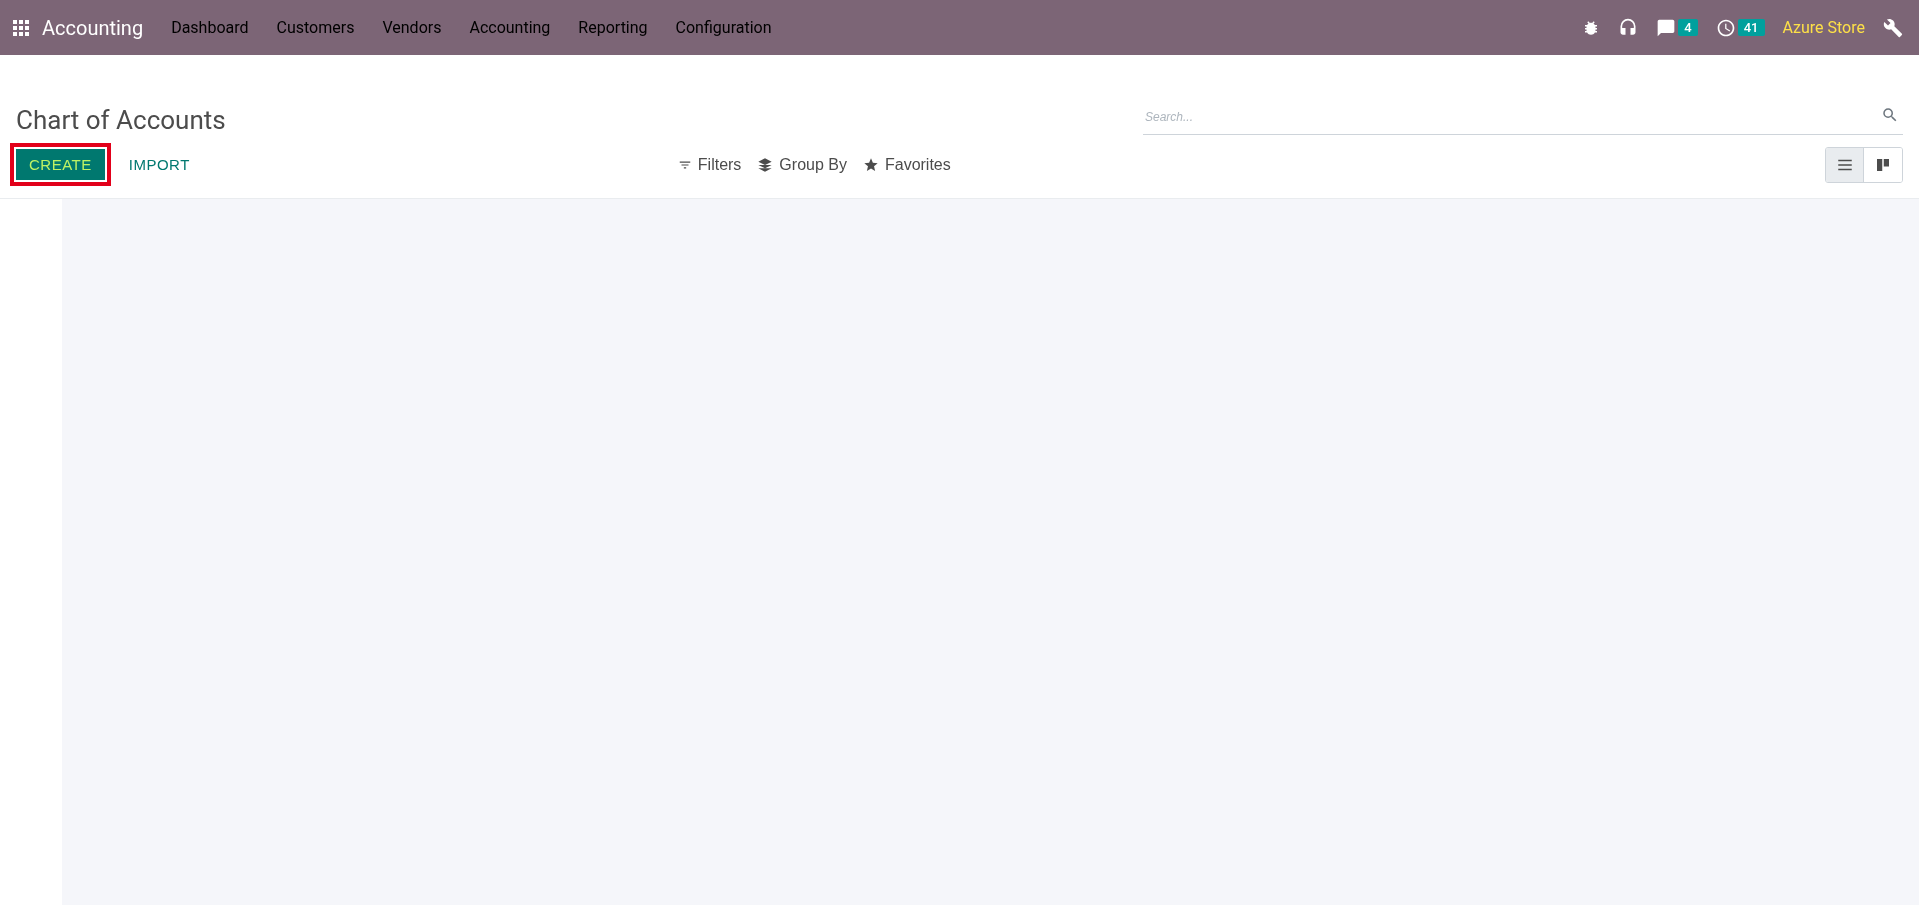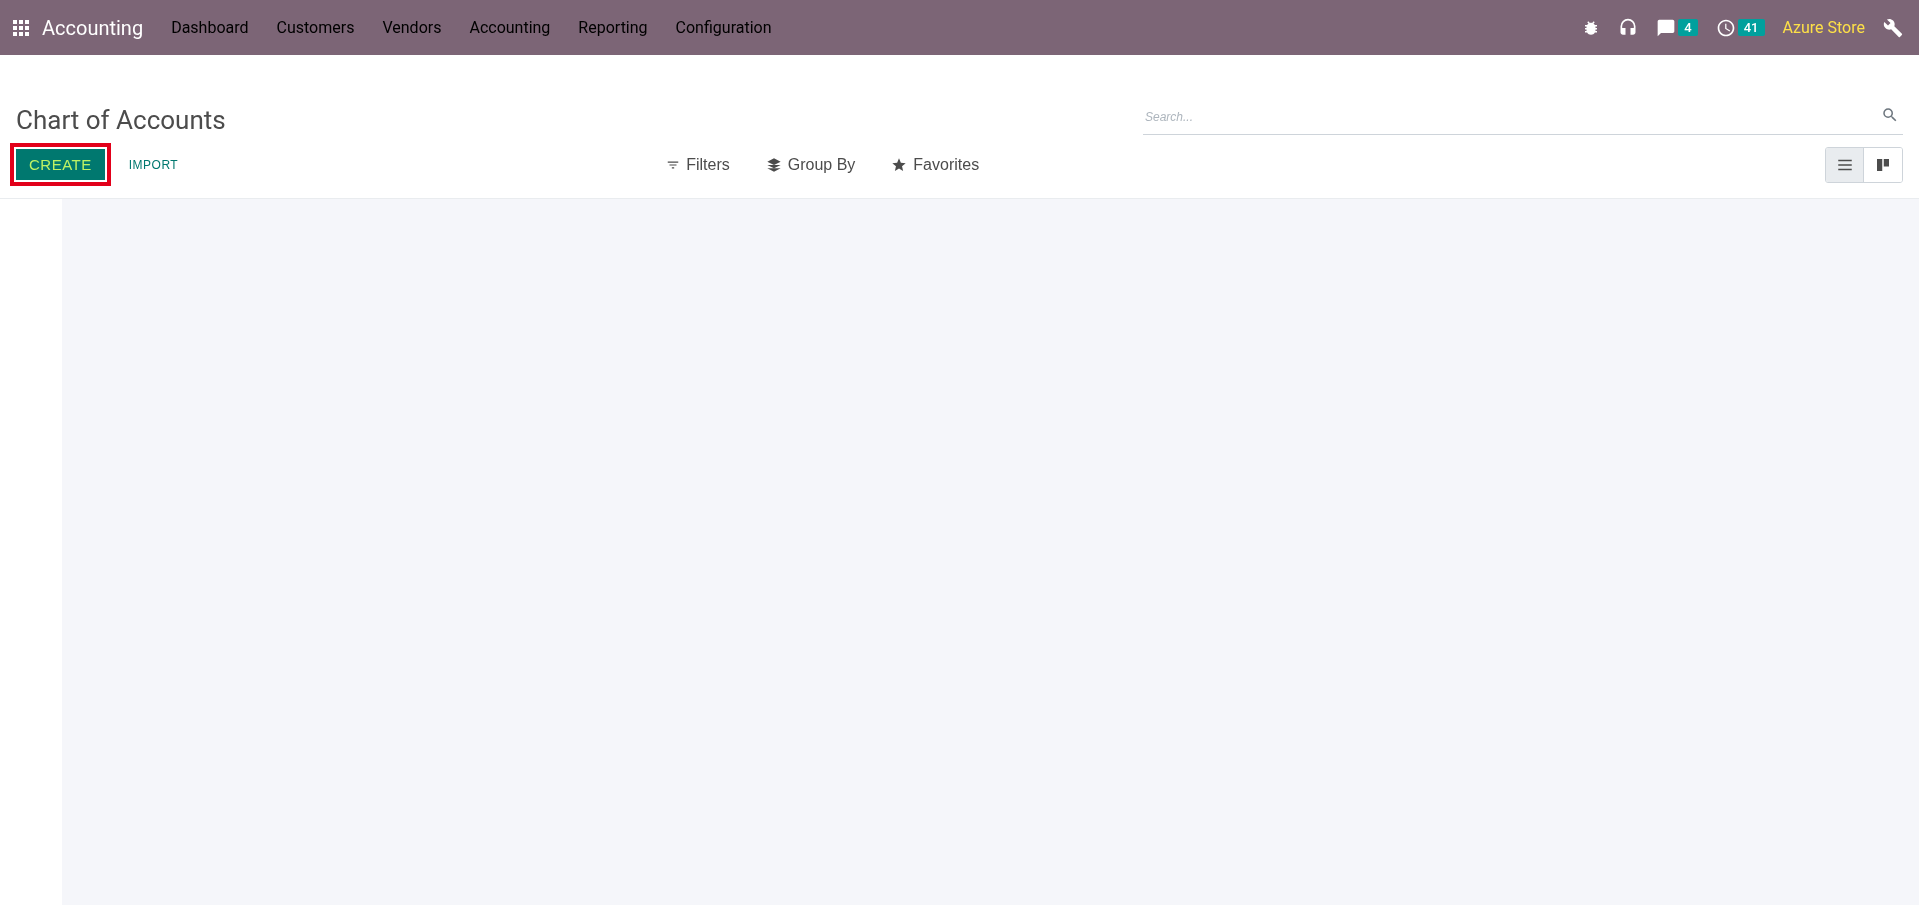--- a/index.html
+++ b/index.html
@@ -113,28 +113,28 @@
     padding: 6px 12px;
     font-size: 15px;
     font-weight: 500;
     letter-spacing: 0.5px;
     cursor: pointer;
   }
   .btn-import {
     background: transparent;
     border: none;
     color: #00786f;
-    font-size: 12px;
+    font-size: 15px;
     font-weight: 500;
     letter-spacing: 0.5px;
     padding: 6px 8px;
     cursor: pointer;
   }
   .cp-right { display: flex; align-items: center; gap: 2px; flex: 1; justify-content: space-between; margin-left: 60px; }
-  .toolbar-group { display: flex; gap: 36px; align-items: center; margin-left: 420px;}
+  .toolbar-group { display: flex; gap: 16px; align-items: center; margin-left: 420px;}
   .tool-btn {
     display: inline-flex; align-items: center; gap: 6px;
     color: #4c4c4c; cursor: pointer; font-size: 16px;
     background: transparent; border: none;
   }
   .tool-btn svg { fill: #4c4c4c; }
   .view-switcher { display: flex; gap: 0; border: 1px solid #ced4da; border-radius: 3px; overflow: hidden; }
   .view-btn {
     width: 38px; height: 34px;
     display: inline-flex; align-items: center; justify-content: center;

